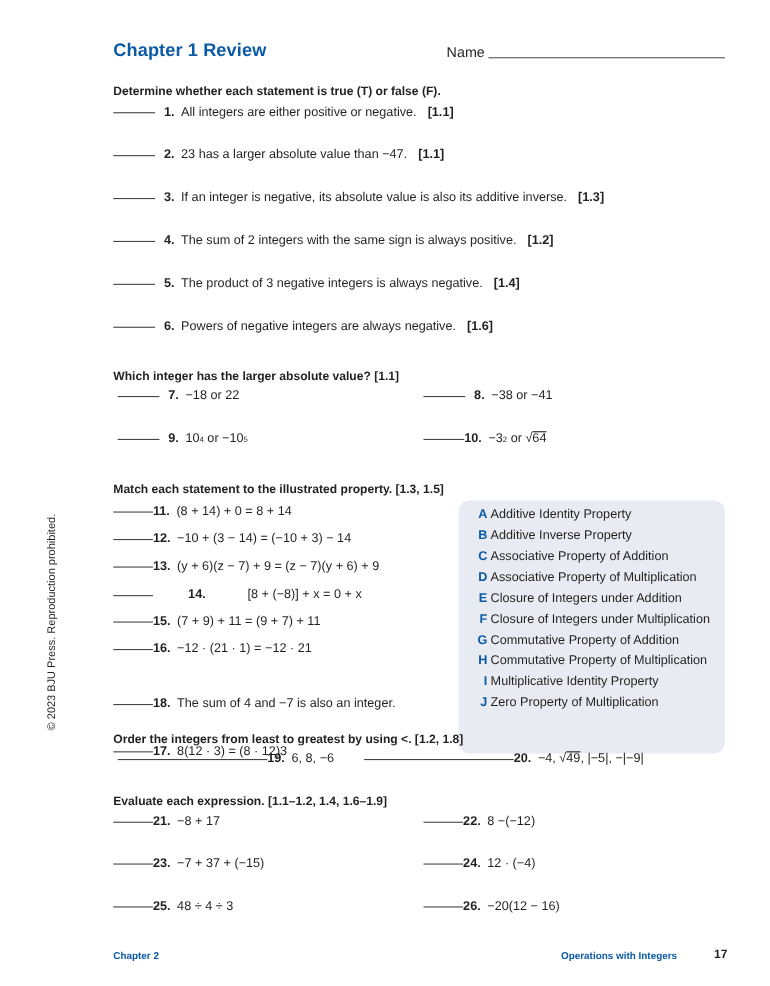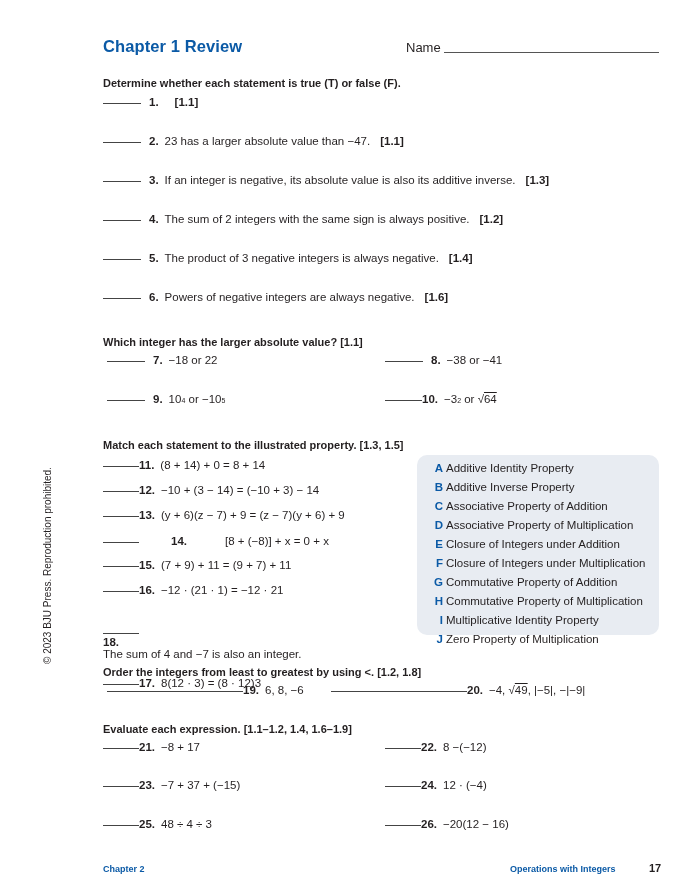--- a/index.html
+++ b/index.html
@@ -10,21 +10,21 @@
     .name-label { left: 406px; top: 40px; font-size: 13px; }
     .name-line { left: 444px; top: 52px; width: 215px; border-bottom: 1px solid #555; }
     .instr { font-size: 11px; font-weight: bold; }
     .q { font-size: 11.5px; display: flex; align-items: baseline; white-space: nowrap; }
     .blank { display: inline-block; border-bottom: 1px solid #444; height: 1px; transform: translateY(-2px); }
     .num { font-weight: bold; margin-left: 8px; margin-right: 6px; }
     .num.tight { margin-left: 0; }
     .ref { font-weight: bold; margin-left: 10px; }
     sup { font-size: 7px; vertical-align: 5px; }
     .sqrt { text-decoration: overline; }
-    .props-box { left: 417px; top: 455px; width: 242px; height: 180px; background: #e8ecf2; border-radius: 10px; }
+    .props-box { left: 417px; top: 455px; width: 242px; height: 230px; background: #e8ecf2; border-radius: 10px; }
     .prop { position: absolute; left: 15px; font-size: 11.5px; white-space: nowrap; }
     .prop .letter { color: #0b5aa6; font-weight: bold; display: inline-block; width: 11px; text-align: right; margin-right: 3px; }
     .side-note { left: 42px; top: 444px; width: 220px; height: 14px; font-size: 10px; color: #231f20;
       transform-origin: 0 0; transform: rotate(-90deg) translateX(-220px); white-space: nowrap; text-align: left; }
     .footer-left { left: 103px; top: 864px; font-size: 9px; font-weight: bold; color: #0b5aa6; }
     .footer-mid { left: 510px; top: 864px; font-size: 9px; font-weight: bold; color: #0b5aa6; }
     .footer-page { left: 649px; top: 862px; font-size: 11px; font-weight: bold; }
   </style>
 </head>
 <body>
@@ -33,20 +33,21 @@
 <div class="abs name-label">Name</div>
 <div class="abs name-line"></div>
 
 <div class="abs side-note">© 2023 BJU Press. Reproduction prohibited.</div>
 
 <div class="abs instr" style="left:103px; top:77px;">Determine whether each statement is true (T) or false (F).</div>
 
 <div class="abs q" style="left:103px; top:96px;">
   <span class="blank" style="width:38px;"></span>
   <span class="num">1.</span>
+  <span>All integers are either positive or negative.</span>
   <span class="ref">[1.1]</span>
 </div>
 <div class="abs q" style="left:103px; top:135px;">
   <span class="blank" style="width:38px;"></span>
   <span class="num">2.</span>
   <span>23 has a larger absolute value than −47.</span>
   <span class="ref">[1.1]</span>
 </div>
 <div class="abs q" style="left:103px; top:174px;">
   <span class="blank" style="width:38px;"></span>
@@ -133,21 +134,21 @@
 <div class="abs q" style="left:103px; top:584px;">
   <span class="blank" style="width:36px;"></span>
   <span class="num tight">16.</span>
   <span>−12 · (21 · 1) = −12 · 21</span>
 </div>
 <div class="abs q" style="left:103px; top:633px;margin-top:44px;">
   <span class="blank" style="width:36px;"></span>
   <span class="num tight">17.</span>
   <span>8(12 · 3) = (8 · 12)3</span>
 </div>
-<div class="abs q" style="left:103px; top:634px;flex-direction:column;">
+<div class="abs q" style="left:103px; top:634px;">
   <span class="blank" style="width:36px;"></span>
   <span class="num tight">18.</span>
   <span>The sum of 4 and −7 is also an integer.</span>
 </div>
 
 <div class="abs props-box">
   <div class="prop" style="top:7px;"><span class="letter">A</span><span>Additive Identity Property</span></div>
   <div class="prop" style="top:26px;"><span class="letter">B</span><span>Additive Inverse Property</span></div>
   <div class="prop" style="top:45px;"><span class="letter">C</span><span>Associative Property of Addition</span></div>
   <div class="prop" style="top:64px;"><span class="letter">D</span><span>Associative Property of Multiplication</span></div>

